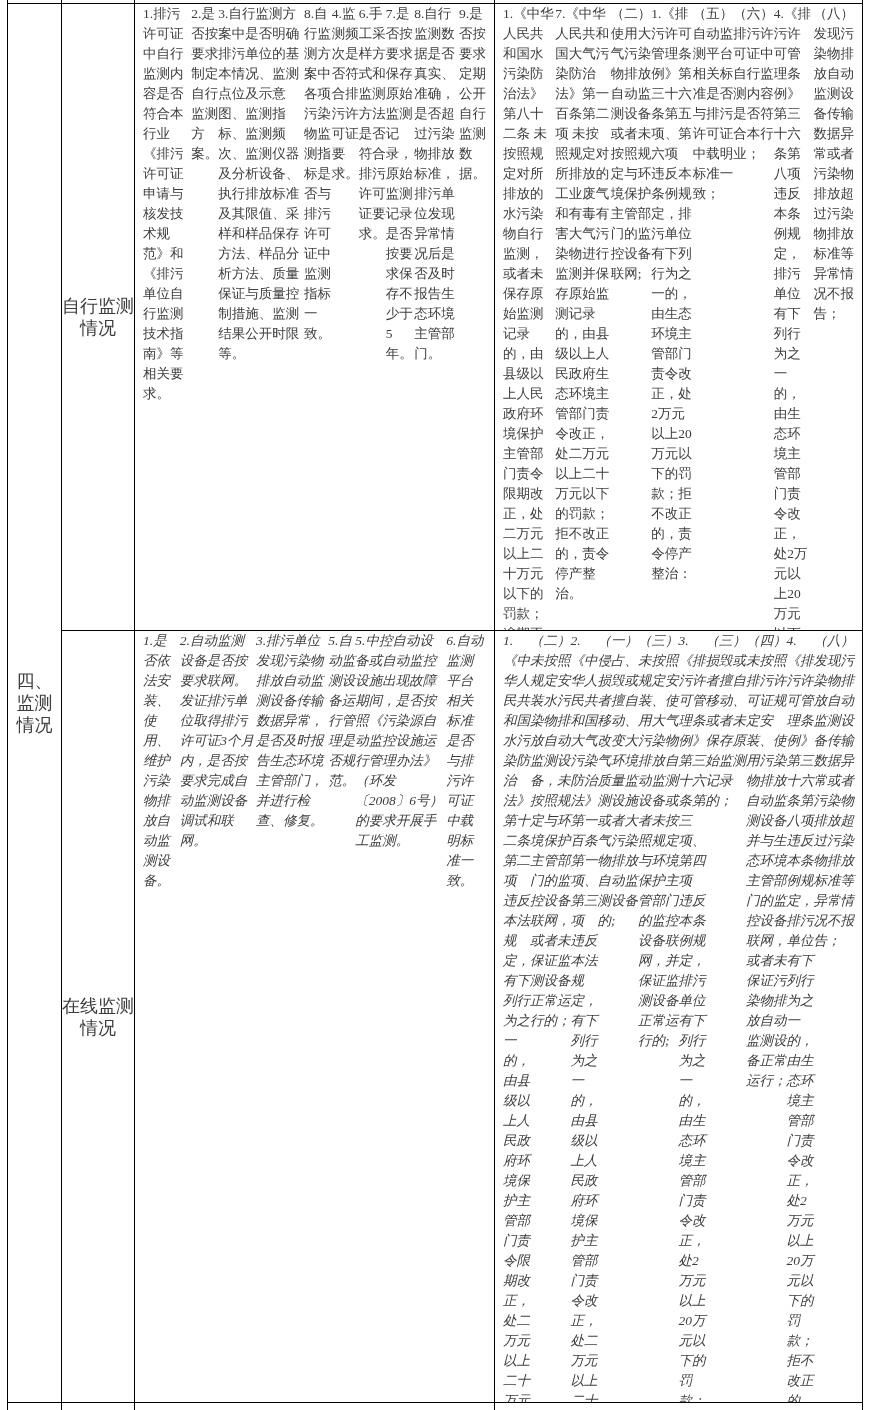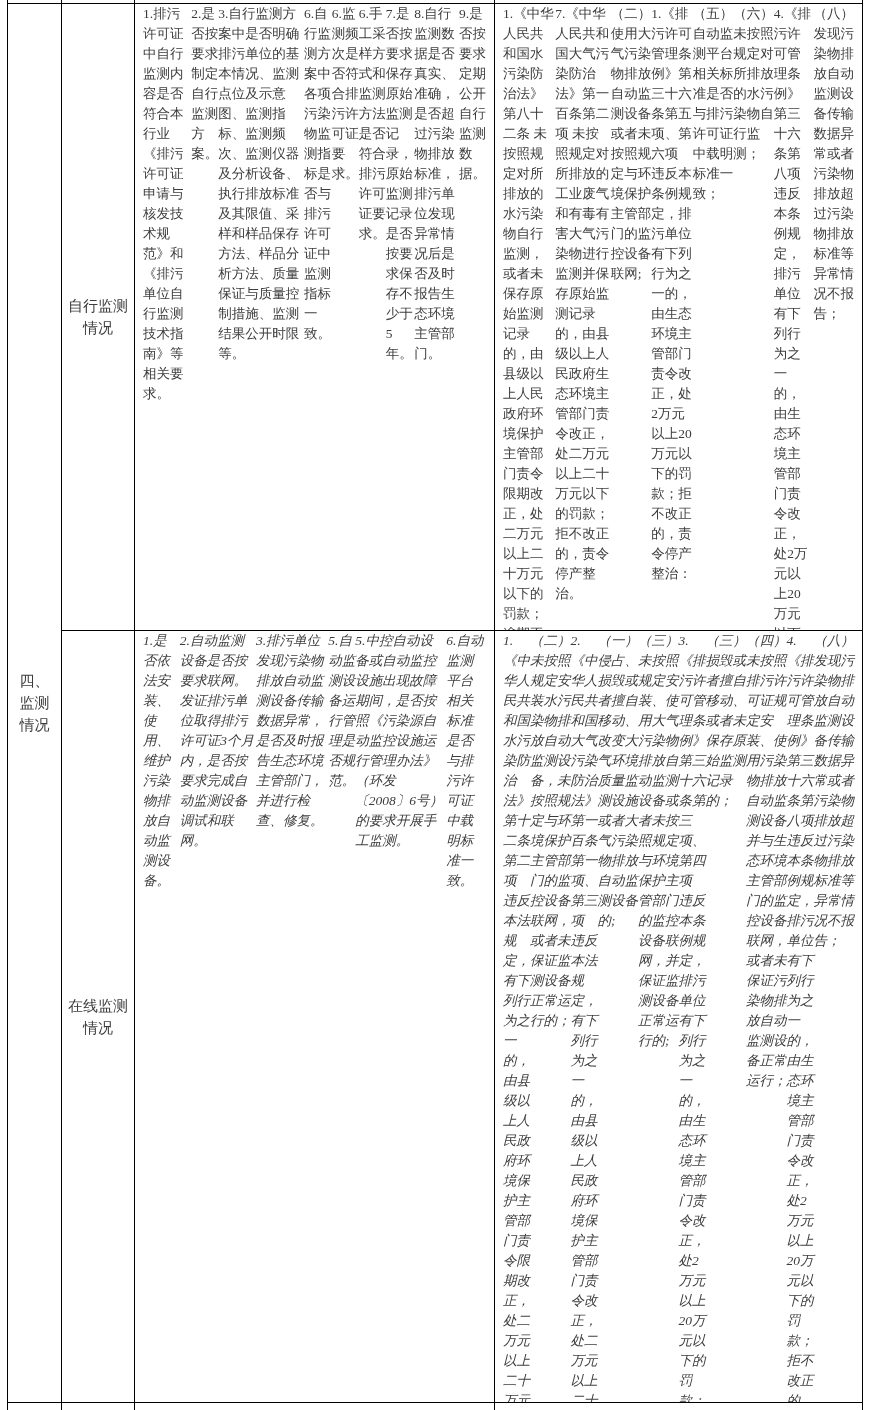--- a/index.html
+++ b/index.html
@@ -30,21 +30,21 @@
   col.c-category { width: 73px; }
   col.c-items    { width: 360px; }
   col.c-legal    { width: 366px; }
 
   tr.sliver-top td    { height: 4px; }
   tr.sliver-bottom td { height: 40px; }
 
   td.label-cell {
     text-align: center;
     white-space: pre-line;
-    font-size: 15px;
+    font-size: 18px;
     line-height: 22px;
   }
   .cellbox {
     display: flex;
     flex-direction: row;
     justify-content: flex-start;
     row-gap: 13px;
     overflow: hidden;
     padding: 0 8px;
     box-sizing: border-box;
@@ -81,36 +81,36 @@
       <td class="label-cell" rowspan="2">四、
 监测
 情况</td>
       <td class="label-cell">自行监测
 情况</td>
       <td>
         <div class="cellbox h-row1">
               <p>1.排污许可证中自行监测内容是否符合本行业《排污许可证申请与核发技术规范》和《排污单位自行监测技术指南》等相关要求。</p>
               <p>2.是否按要求制定自行监测方案。</p>
               <p>3.自行监测方案中是否明确排污单位的基本情况、监测点位及示意图、监测指标、监测频次、监测仪器及分析设备、执行排放标准及其限值、采样和样品保存方法、样品分析方法、质量保证与质量控制措施、监测结果公开时限等。</p>
-              <p>6.自行监测方案中各项污染物监测指标是否与排污许可证中监测指标一致。</p>
-              <p>6.监测频次是否符合排污许可证要求。</p>
+              <p>8.自行监测方案中各项污染物监测指标是否与排污许可证中监测指标一致。</p>
+              <p>4.监测频次是否符合排污许可证要求。</p>
               <p>6.手工采样方式和监测方法是否符合排污许可证要求。</p>
               <p>7.是否按要求保存原始监测记录，原始监测记录是否按要求保存不少于5年。</p>
               <p>8.自行监测数据是否真实、准确，是否超过污染物排放标准，排污单位发现异常情况后是否及时报告生态环境主管部门。</p>
               <p>9.是否按要求定期公开自行监测数据。</p>
             </div>
       </td>
       <td>
         <div class="cellbox h-row1">
               <p>1.《中华人民共和国水污染防治法》第八十二条 未按照规定对所排放的水污染物自行监测，或者未保存原始监测记录的，由县级以上人民政府环境保护主管部门责令限期改正，处二万元以上二十万元以下的罚款；逾期不改正的，责令停产整治。</p>
               <p>7.《中华人民共和国大气污染防治法》第一百条第二项 未按照规定对所排放的工业废气和有毒有害大气污染物进行监测并保存原始监测记录的，由县级以上人民政府生态环境主管部门责令改正，处二万元以上二十万元以下的罚款；拒不改正的，责令停产整治。</p>
               <p>（二）使用大气污染物排放自动监测设备或者未按照规定与环境保护主管部门的监控设备联网;</p>
               <p>1.《排污许可管理条例》第三十六条第五项、第六项 违反本条例规定，排污单位有下列行为之一的，由生态环境主管部门责令改正，处2万元以上20万元以下的罚款；拒不改正的，责令停产整治：</p>
               <p>（五）自动监测平台相关标准是否与排污许可证中载明标准一致；</p>
-              <p>（六）未按照规定对所排放的水污染物自行监测；</p>
+              <p>（六）排污许可证中自行监测内容是否符合本行业；</p>
               <p>4.《排污许可管理条例》第三十六条第八项 违反本条例规定，排污单位有下列行为之一的，由生态环境主管部门责令改正，处2万元以上20万元以下的罚款；拒不改正的，责令停产整治：</p>
               <p>（八）发现污染物排放自动监测设备传输数据异常或者污染物排放超过污染物排放标准等异常情况不报告；</p>
             </div>
       </td>
     </tr>
     <tr>
       <td class="label-cell">在线监测
 情况</td>
       <td>
         <div class="cellbox h-row2">

